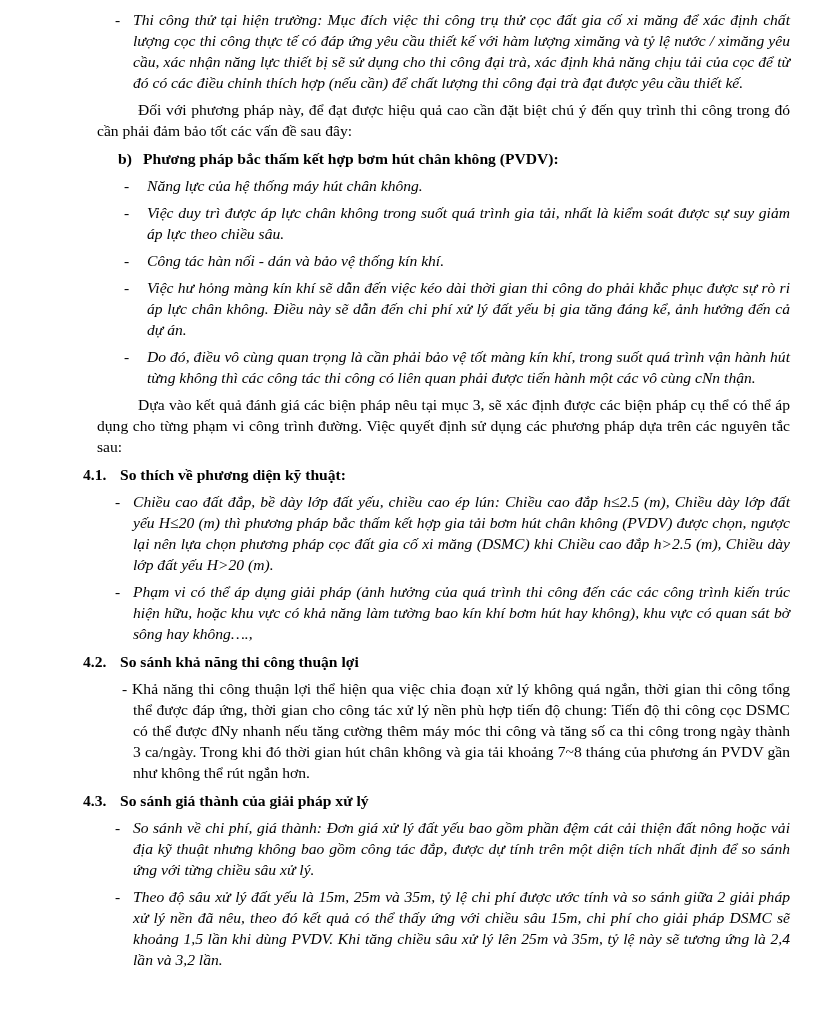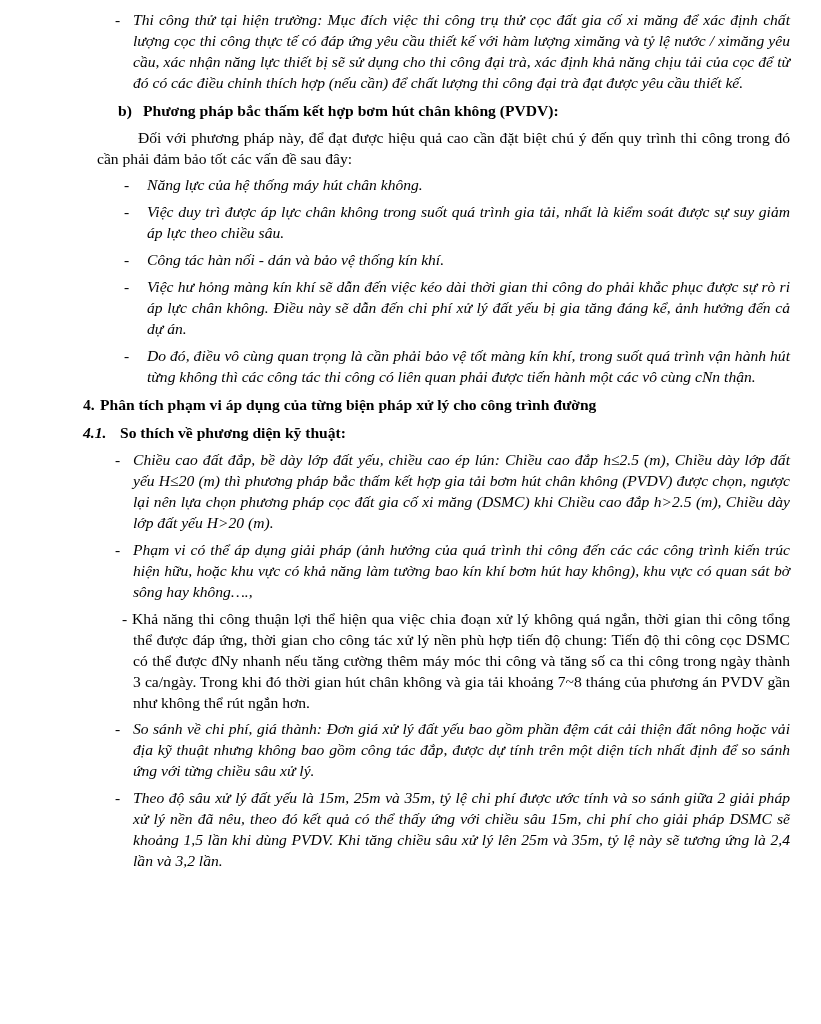--- a/index.html
+++ b/index.html
@@ -39,64 +39,66 @@
   .bullet .dash { flex: 0 0 18px; }
   .bullet .btext { flex: 1 1 auto; text-align: justify; font-style: italic; }
   .bullet.wide { margin-left: 41px; }
   .bullet.wide .dash { flex: 0 0 23px; }
 
   
   .heading { font-weight: bold; text-align: left; margin: 7px 0 6px 0; line-height: 21px; }
   .h-alpha { margin-left: 35px; }
   .h-alpha .num { display: inline-block; width: 25px; }
   .h-num .num { display: inline-block; width: 17px; }
-  .h-sub .num { display: inline-block; width: 37px; font-style: italic; }
+  .h-sub .num { display: inline-block; width: 37px; }
 </style>
 </head>
 <body>
 
 <div class="page">
   <div class="doc-body">
       <div class="blk bullet">
         <span class="dash">-</span>
         <div class="btext">Thi công thử tại hiện trường: Mục đích việc thi công trụ thử cọc đất gia cố xi măng để xác định chất lượng cọc thi công thực tế có đáp ứng yêu cầu thiết kế với hàm lượng ximăng và tỷ lệ nước / ximăng yêu cầu, xác nhận năng lực thiết bị sẽ sử dụng cho thi công đại trà, xác định khả năng chịu tải của cọc để từ đó có các điều chỉnh thích hợp (nếu cần) để chất lượng thi công đại trà đạt được yêu cầu thiết kế.</div>
       </div>
+      <div class="blk para">Đối với phương pháp này, để đạt được hiệu quả cao cần đặt biệt chú ý đến quy trình thi công trong đó cần phải đảm bảo tốt các vấn đề sau đây:</div>
       <div class="blk heading h-alpha"><span class="num">b)</span><span>Phương pháp bắc thấm kết hợp bơm hút chân không (PVDV):</span></div>
-      <div class="blk para">Đối với phương pháp này, để đạt được hiệu quả cao cần đặt biệt chú ý đến quy trình thi công trong đó cần phải đảm bảo tốt các vấn đề sau đây:</div>
       <div class="blk bullet wide">
         <span class="dash">-</span>
         <div class="btext">Năng lực của hệ thống máy hút chân không.</div>
       </div>
       <div class="blk bullet wide">
         <span class="dash">-</span>
         <div class="btext">Việc duy trì được áp lực chân không trong suốt quá trình gia tải, nhất là kiểm soát được sự suy giảm áp lực theo chiều sâu.</div>
       </div>
       <div class="blk bullet wide">
         <span class="dash">-</span>
         <div class="btext">Công tác hàn nối - dán và bảo vệ thống kín khí.</div>
       </div>
       <div class="blk bullet wide">
         <span class="dash">-</span>
         <div class="btext">Việc hư hỏng màng kín khí sẽ dẫn đến việc kéo dài thời gian thi công do phải khắc phục được sự rò ri áp lực chân không. Điều này sẽ dẫn đến chi phí xử lý đất yếu bị gia tăng đáng kể, ảnh hưởng đến cả dự án.</div>
       </div>
       <div class="blk bullet wide">
         <span class="dash">-</span>
         <div class="btext">Do đó, điều vô cùng quan trọng là cần phải bảo vệ tốt màng kín khí, trong suốt quá trình vận hành hút từng không thì các công tác thi công có liên quan phải được tiến hành một các vô cùng cNn thận.</div>
       </div>
-      <div class="blk heading h-num"><span class="num">4.</span><span>Phân tích phạm vi áp dụng của từng biện pháp xử lý cho công trình đường</span></div>
+      <div class="blk para">Dựa vào kết quả đánh giá các biện pháp nêu tại mục 3, sẽ xác định được các biện pháp cụ thể có thể áp dụng cho từng phạm vi công trình đường. Việc quyết định sử dụng các phương pháp dựa trên các nguyên tắc sau:</div>
       <div class="blk heading h-sub"><span class="num">4.1.</span><span>So thích về phương diện kỹ thuật:</span></div>
       <div class="blk bullet">
         <span class="dash">-</span>
         <div class="btext">Chiều cao đất đắp, bề dày lớp đất yếu, chiều cao ép lún: Chiều cao đắp h≤2.5 (m), Chiều dày lớp đất yếu H≤20 (m) thì phương pháp bắc thấm kết hợp gia tải bơm hút chân không (PVDV) được chọn, ngược lại nên lựa chọn phương pháp cọc đất gia cố xi măng (DSMC) khi Chiều cao đắp h&gt;2.5 (m), Chiều dày lớp đất yếu H&gt;20 (m).</div>
       </div>
       <div class="blk bullet">
         <span class="dash">-</span>
         <div class="btext">Phạm vi có thể áp dụng giải pháp (ảnh hưởng của quá trình thi công đến các các công trình kiến trúc hiện hữu, hoặc khu vực có khả năng làm tường bao kín khí bơm hút hay không), khu vực có quan sát bờ sông hay không….,</div>
       </div>
+      <div class="blk heading h-sub"><span class="num">4.2.</span><span>So sánh khả năng thi công thuận lợi</span></div>
       <div class="blk dash-para">- Khả năng thi công thuận lợi thể hiện qua việc chia đoạn xử lý không quá ngắn, thời gian thi công tổng thể được đáp ứng, thời gian cho công tác xử lý nền phù hợp tiến độ chung: Tiến độ thi công cọc DSMC có thể được đNy nhanh nếu tăng cường thêm máy móc thi công và tăng số ca thi công trong ngày thành 3 ca/ngày. Trong khi đó thời gian hút chân không và gia tải khoảng 7~8 tháng của phương án PVDV gần như không thể rút ngắn hơn.</div>
+      <div class="blk heading h-sub"><span class="num">4.3.</span><span>So sánh giá thành của giải pháp xử lý</span></div>
       <div class="blk bullet">
         <span class="dash">-</span>
         <div class="btext">So sánh về chi phí, giá thành: Đơn giá xử lý đất yếu bao gồm phần đệm cát cải thiện đất nông hoặc vải địa kỹ thuật nhưng không bao gồm công tác đắp, được dự tính trên một diện tích nhất định để so sánh ứng với từng chiều sâu xử lý.</div>
       </div>
       <div class="blk bullet">
         <span class="dash">-</span>
         <div class="btext">Theo độ sâu xử lý đất yếu là 15m, 25m và 35m, tỷ lệ chi phí được ước tính và so sánh giữa 2 giải pháp xử lý nền đã nêu, theo đó kết quả có thể thấy ứng với chiều sâu 15m, chi phí cho giải pháp DSMC sẽ khoảng 1,5 lần khi dùng PVDV. Khi tăng chiều sâu xử lý lên 25m và 35m, tỷ lệ này sẽ tương ứng là 2,4 lần và 3,2 lần.</div>
       </div>
     </div>
 </div>

